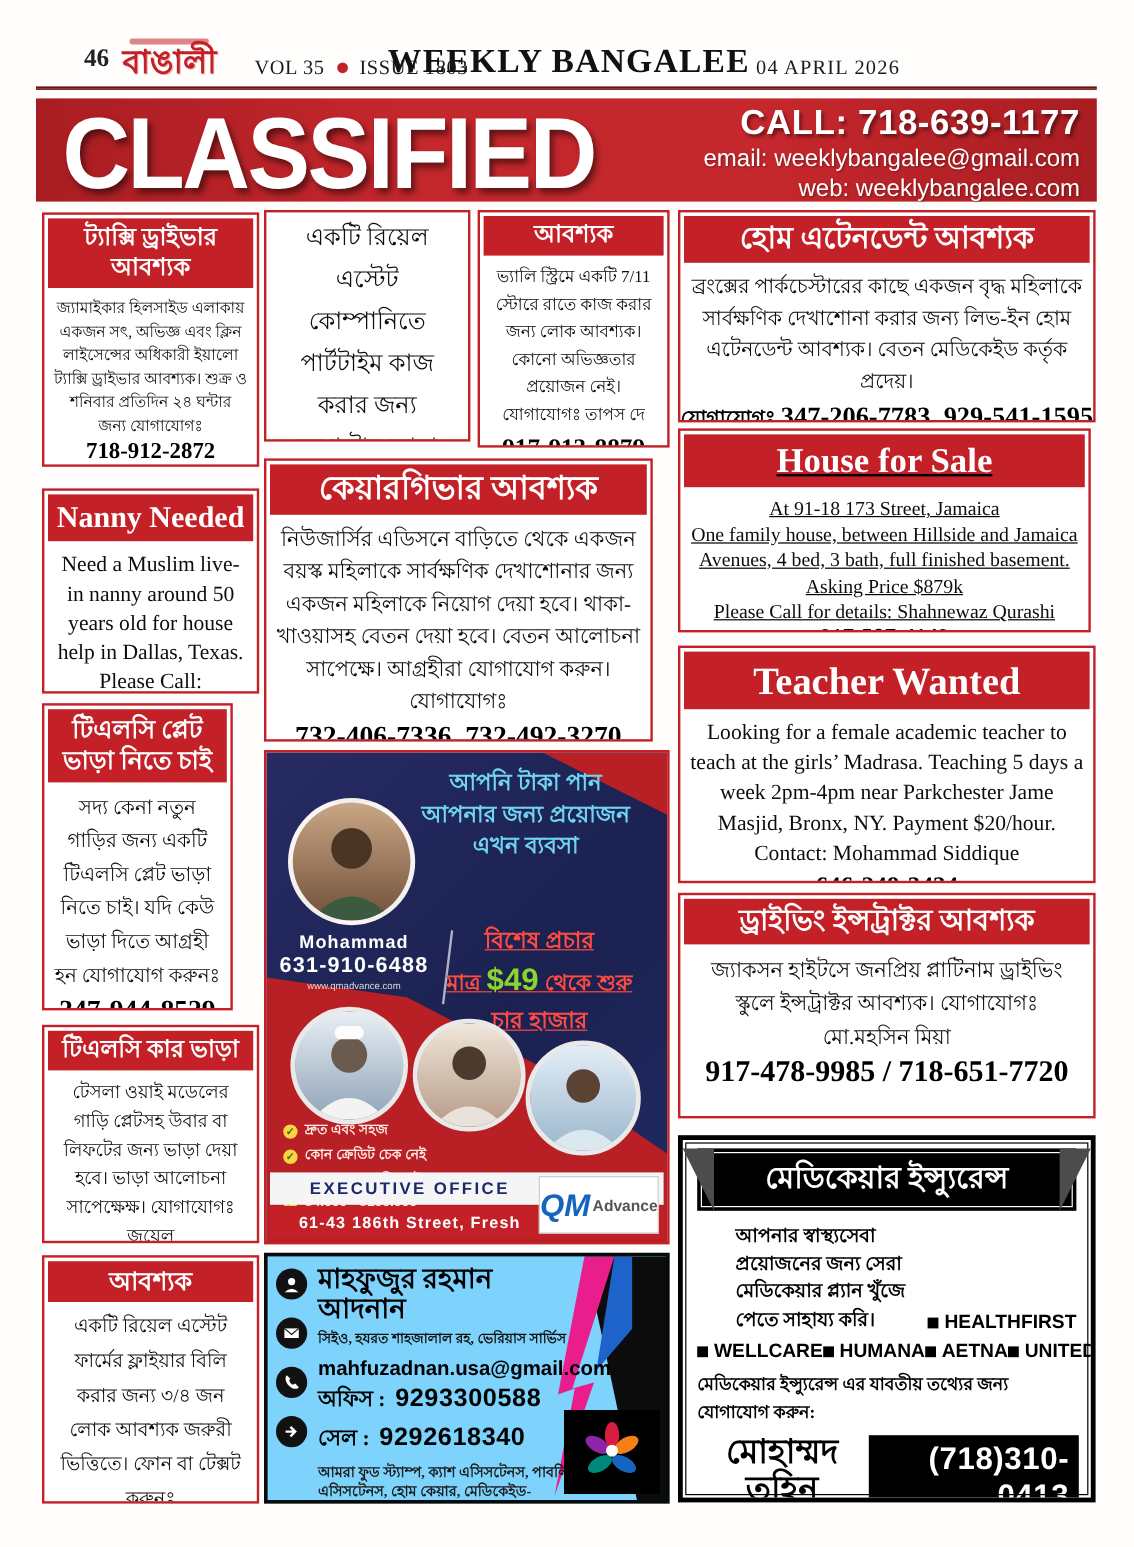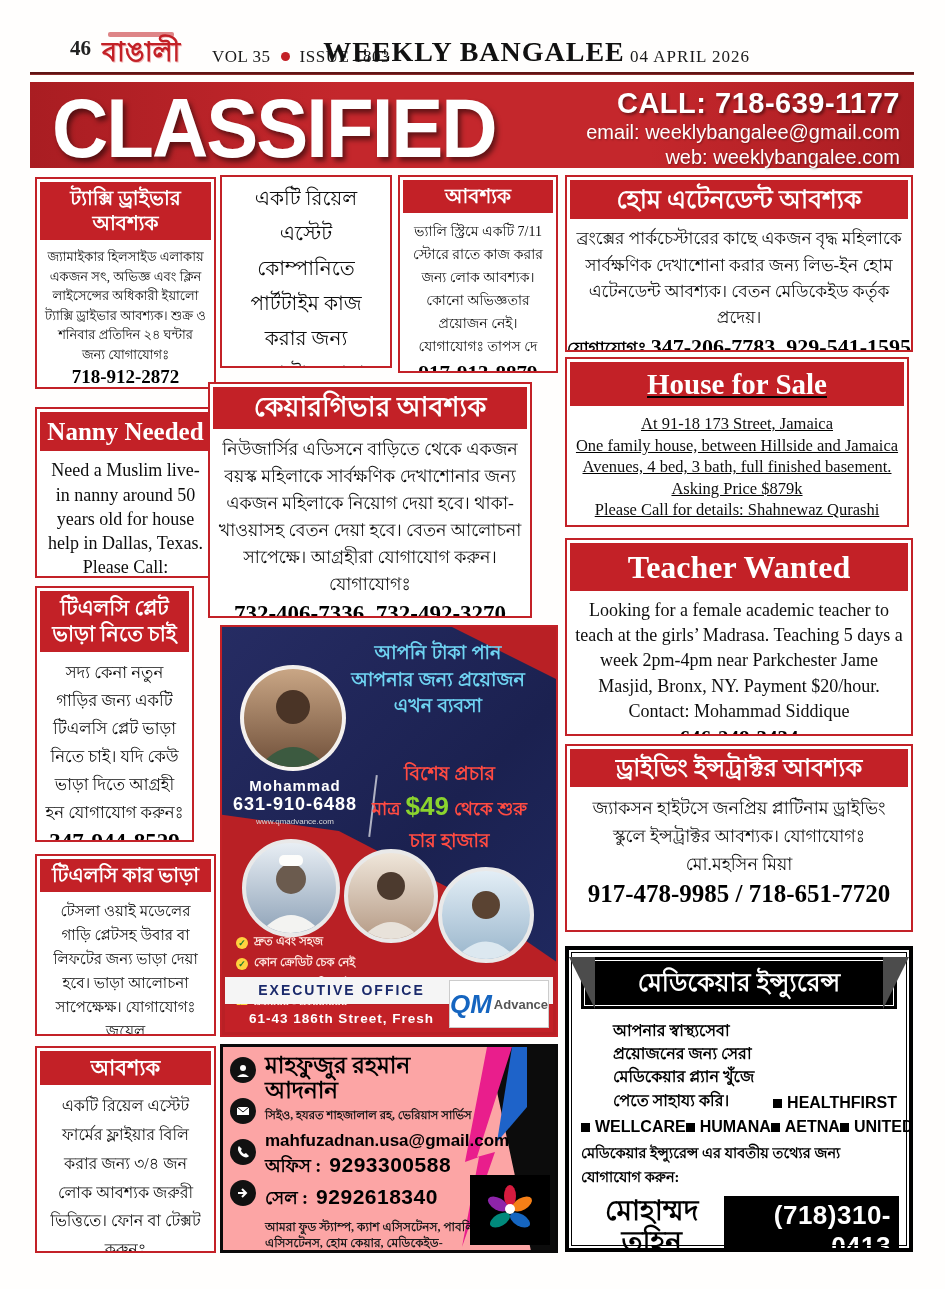--- a/index.html
+++ b/index.html
@@ -43,21 +43,21 @@
 
   
   .pos-taxi     { left:35px;  top:177px; width:181px; height:212px; }
   .pos-nanny    { left:35px;  top:407px; width:181px; height:171px; }
   .pos-tlcplate { left:35px;  top:586px; width:159px; height:256px; }
   .pos-tlccar   { left:35px;  top:854px; width:181px; height:182px; }
   .pos-flyer    { left:35px;  top:1046px; width:181px; height:207px; }
   
   .pos-lok      { left:220px; top:175px; width:172px; height:193px; }
   .pos-valley   { left:398px; top:175px; width:160px; height:198px; }
-  .pos-caregiver{ left:208px; top:382px; width:324px; height:236px; }
+  .pos-caregiver{ left:220px; top:382px; width:324px; height:236px; }
   
   .pos-home     { left:565px; top:175px; width:348px; height:177px; }
   .pos-house    { left:565px; top:357px; width:344px; height:170px;text-decoration:underline; }
   .pos-teacher  { left:565px; top:538px; width:348px; height:198px; }
   .pos-driving  { left:565px; top:744px; width:348px; height:188px; }
 
   .pos-taxi .cad-h { font-size:20px; }
   .pos-taxi .cad-b { font-size:13px; line-height:1.5; }
   .pos-taxi .cad-phone { font-size:19px; }
 
@@ -115,21 +115,21 @@
              font-size:19px; line-height:1.4; text-align:center; }
   .qm-avatar { position:absolute; left:18px; top:38px; width:106px; height:106px; border-radius:50%;
                border:4px solid rgba(255,255,255,.9); background:linear-gradient(#c9a685,#70503a);
                overflow:hidden; }
   .qm-person { position:absolute; left:8px; top:150px; width:130px; text-align:center; color:#fff; }
   .qm-person-name  { font-size:15px; font-weight:800; letter-spacing:1px; }
   .qm-person-phone { font-size:18px; font-weight:800; letter-spacing:1px; }
   .qm-person-site  { font-size:8px; color:#d9d9d9; margin-top:2px; }
   .qm-sep { position:absolute; left:150px; top:148px; width:2px; height:62px; background:rgba(255,255,255,.65);
             transform:rotate(7deg); }
-  .qm-promo { position:absolute; right:4px; top:132px; width:205px; text-align:center; color:#ff4b42; font-weight:800; }
+  .qm-promo { position:absolute; right:4px; top:142px; width:205px; text-align:center; color:#ff4b42; font-weight:800;text-decoration:underline; }
   .qm-promo-1 { font-size:19px; }
   .qm-promo-2 { font-size:18px; }
   .qm-amount  { font-size:26px; color:#8bd42e; }
   .qm-promo-3 { font-size:19px; }
   .qm-c { position:absolute; border-radius:50%; border:4px solid #e9e9e9; overflow:hidden; z-index:2; }
   .qm-c svg { display:block; }
   .qm-c1 { left:20px;  top:212px; width:98px; height:98px; background:linear-gradient(#e8eef4,#8fa3b8); }
   .qm-c2 { left:122px; top:222px; width:94px; height:94px; background:linear-gradient(#efe6da,#b59a85); }
   .qm-c3 { left:216px; top:240px; width:96px; height:96px; background:linear-gradient(#e3eef6,#9ab6cc); }
   .qm-bullets { position:absolute; left:14px; top:304px; z-index:3; text-align:left; }
@@ -143,21 +143,21 @@
   .qm-addr { position:absolute; left:3px; right:3px; bottom:3px; height:27px; background:#c32127; z-index:4;
              color:#fff; font-weight:800; font-size:13.5px; line-height:27px; text-align:center;
              letter-spacing:1px; padding-right:95px; }
   .qm-logo { position:absolute; right:7px; bottom:7px; width:100px; height:48px; background:#fff; z-index:5;
              border:1px solid #ccc; display:flex; align-items:center; justify-content:center; gap:2px; }
   .qm-logo-qm { font-size:26px; font-weight:900; font-style:italic; color:#1565c0; line-height:1; }
   .qm-logo-adv { font-size:13px; font-weight:700; color:#555; }
 
   
   .adn { position:absolute; left:220px; top:1044px; width:338px; height:209px; border:3px solid #0a0a0a;
-         background:#fca5a5; overflow:hidden; }
+         background:#7dd3fc; overflow:hidden; }
   .adn-black { position:absolute; right:-1px; top:-1px; bottom:-1px; width:125px; background:#0c0c0c;
                clip-path:polygon(45% 0,100% 0,100% 100%,80% 100%); z-index:1; }
   .adn-bolt { position:absolute; right:28px; top:0; bottom:0; width:70px; z-index:2; }
   .adn-rail { position:absolute; left:3px; top:10px; width:34px; display:flex; flex-direction:column;
               gap:15px; align-items:center; z-index:2; }
   .adn-ic { width:26px; height:26px; border-radius:50%; background:#111; display:flex; align-items:center;
             justify-content:center; }
   .adn-main { position:absolute; left:42px; top:6px; width:218px; z-index:3; text-align:left; }
   .adn-title { font-size:23px; font-weight:900; color:#000; line-height:1.1; }
   .adn-sub   { font-size:11.5px; font-weight:700; color:#111; margin-top:3px; }

